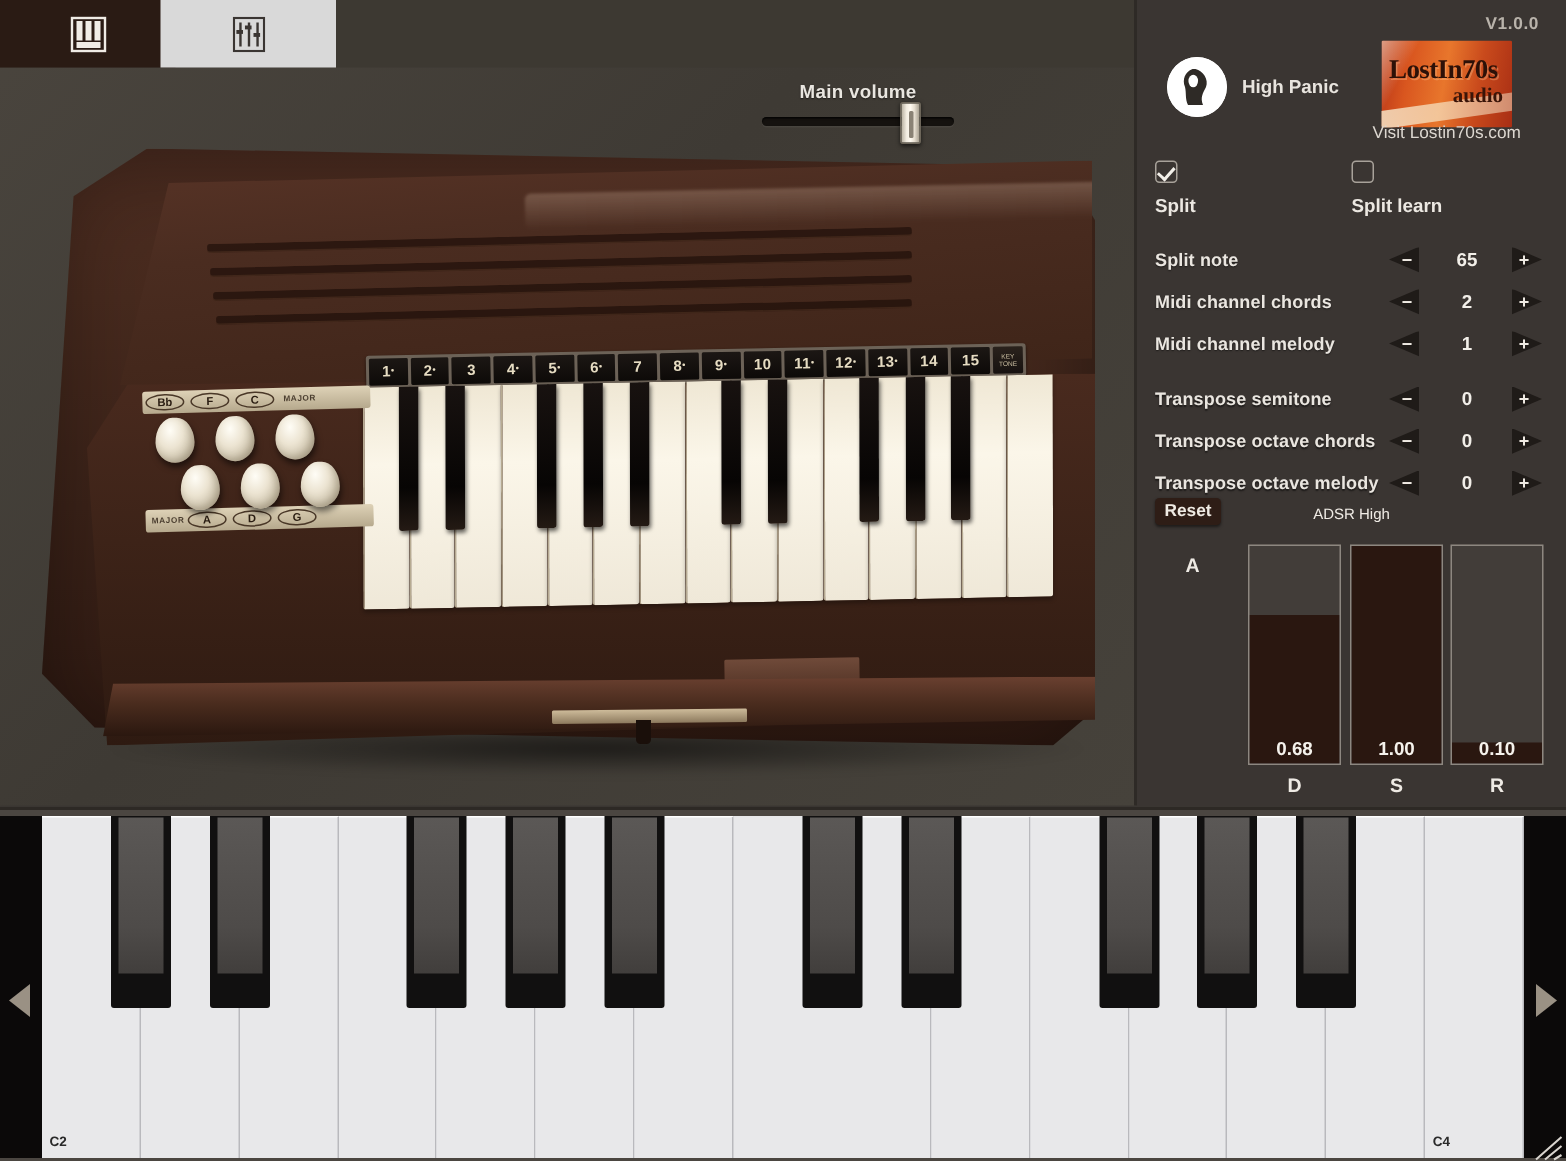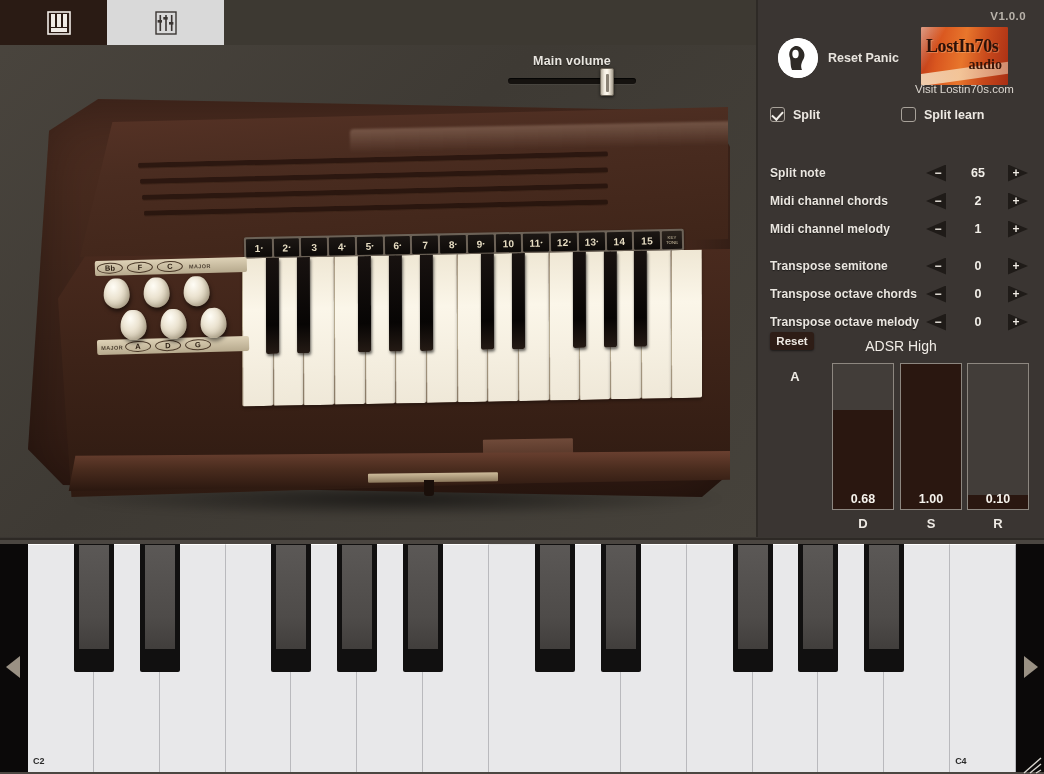--- a/index.html
+++ b/index.html
@@ -218,21 +218,21 @@
   #logo-sub {
     position: absolute; right: 6px; top: 30px;
     font-family: "Liberation Serif", serif; font-weight: bold;
     font-size: 14px; color: #3a1408;
   }
   #logo-visit {
     position: absolute; left: 900px; top: 83px; width: 129px;
     text-align: center; color: #dcd7d0; font-size: 11.5px;
   }
 
-  .cb-row { position: absolute; display: flex; align-items: center; gap: 8px; }
+  .cb-row { position: absolute; display: flex; gap: 8px; flex-direction: column; }
   .cbox {
     width: 15px; height: 15px; border: 1.5px solid #a8a29a;
     border-radius: 3px; background: #3a3532;
     position: relative; flex: none;
   }
   .cbox.checked::after {
     content: ''; position: absolute; left: 3px; top: 1px;
     width: 5px; height: 9px; border: solid #f2efe9;
     border-width: 0 2px 2px 0; transform: rotate(42deg);
   }
@@ -271,21 +271,21 @@
 
   #reset-btn {
     position: absolute; left: 12px; top: 332px; width: 44px; height: 18px;
     background: #2e1d16; border-radius: 3px;
     color: #efeae3; font-size: 11.5px; font-weight: bold;
     display: flex; align-items: center; justify-content: center;
     box-shadow: 0 1px 2px rgba(0,0,0,.5);
   }
   #adsr-title {
     position: absolute; left: 0; top: 338px; width: 286px;
-    text-align: center; color: #f0ece6; font-size: 14px;
+    text-align: center; color: #f0ece6; font-size: 10px;
   }
   .adsr-col { position: absolute; top: 363px; width: 62px; }
   .adsr-box {
     position: relative; width: 62px; height: 147px;
     border: 1px solid #8d8780; background: #423d39; overflow: hidden;
   }
   .adsr-fill {
     position: absolute; left: 0; bottom: 0; width: 100%;
     background: #2a1710;
   }
@@ -486,21 +486,21 @@
   <div id="midi-panic-row" style="left:778px;">
     <div id="midi-panic-icon">
       <svg width="40" height="40" viewBox="0 0 40 40">
         <circle cx="20" cy="20" r="20" fill="#ffffff"></circle>
         <path d="M17 8 C12 10 10 15 12 20 C13 24 12 28 14 32 L24 32 C22 27 24 24 26 20 C28 15 24 9 19 8 Z" fill="#2e2a26"></path>
         <path d="M20 14 C17 16 16 20 18 24 C19 27 18 30 19 33 L15 33 C14 28 15 24 14 20 C14 17 17 14 20 14 Z" fill="#ffffff" opacity="0.0"></path>
         <ellipse cx="17.5" cy="16" rx="3.2" ry="4.2" fill="#ffffff"></ellipse>
         <path d="M15 24 C17 22 21 22 23 25 L23 32 L15 32 Z" fill="#ffffff" opacity="0"></path>
       </svg>
     </div>
-    <span id="midi-panic-label">Reset Panic</span>
+    <span id="midi-panic-label">High Panic</span>
   </div>
 
   <div id="logo">
     <div id="logo-sweep"></div>
     <div id="logo-main">LostIn70s</div>
     <div id="logo-sub">audio</div>
   </div>
   <div id="logo-visit">Visit Lostin70s.com</div>
 
   <div class="cb-row" style="left:770px; top:107px;">

